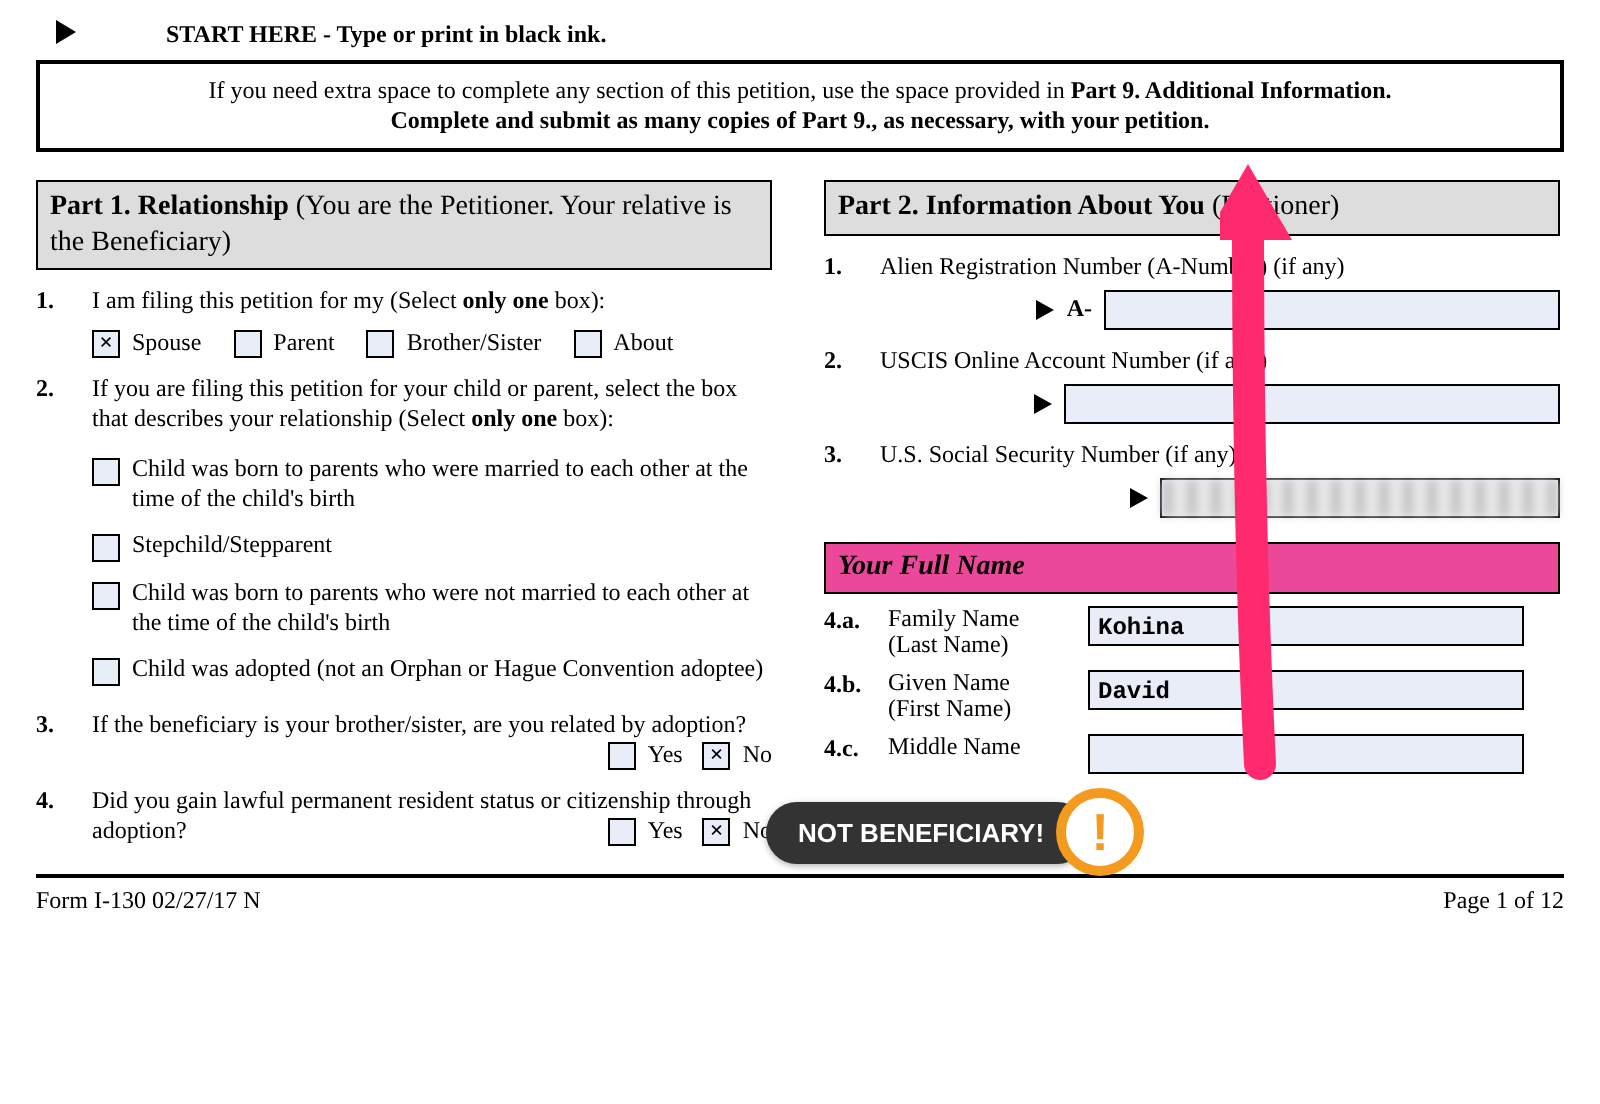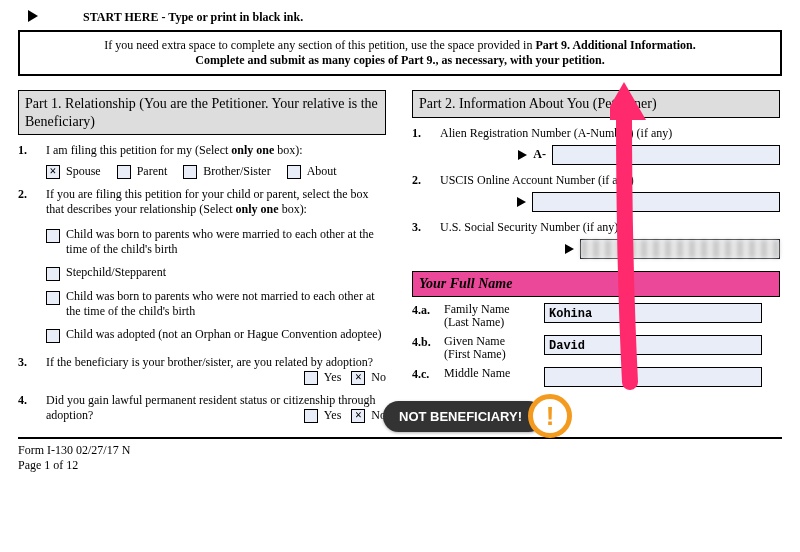--- a/index.html
+++ b/index.html
@@ -38,21 +38,21 @@
   }
   .col-left { width: 368px; }
   .col-right { width: 368px; }
   .part-header {
     background: #dddddd;
     border: 1px solid #000;
     padding: 4px 6px;
     font-size: 14px;
     line-height: 1.25;
   }
-  .part-header b { font-weight: normal; }
+  .part-header b { font-weight: bold; }
   .q-row {
     display: flex;
     padding-top: 8px;
   }
   .q-num {
     width: 28px;
     font-weight: bold;
     flex-shrink: 0;
   }
   .q-body {
@@ -133,21 +133,20 @@
   }
   .name-num { width: 32px; font-weight: bold; }
   .name-label { width: 100px; line-height: 1.1; }
   .footer {
     border-top: 2px solid #000;
     margin-top: 14px;
     display: flex;
     justify-content: space-between;
     padding-top: 4px;
     font-size: 12px;
-    flex-direction: column;
   }
   
   .arrow-pink-up {
     position: absolute;
     left: 610px;
     top: 82px;
     width: 120px;
     height: 320px;
     pointer-events: none;
   }

